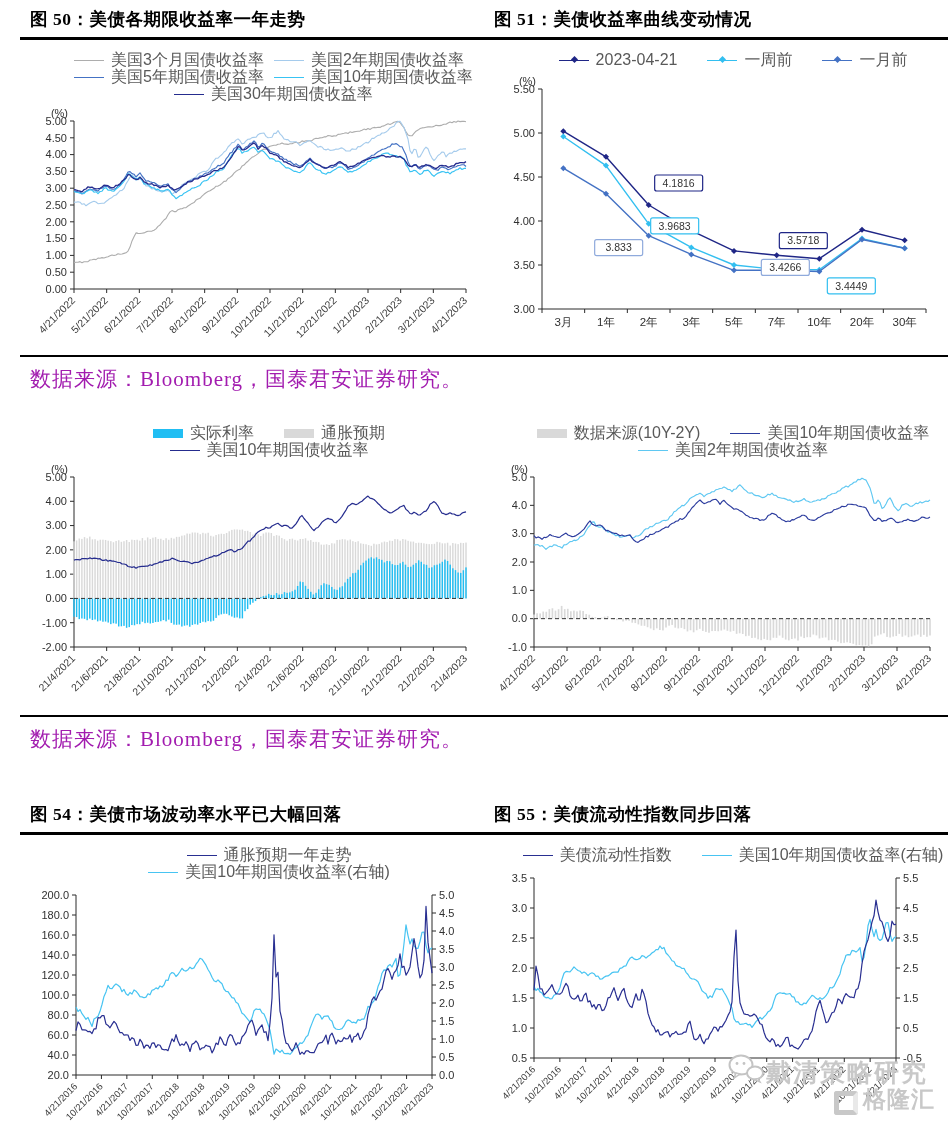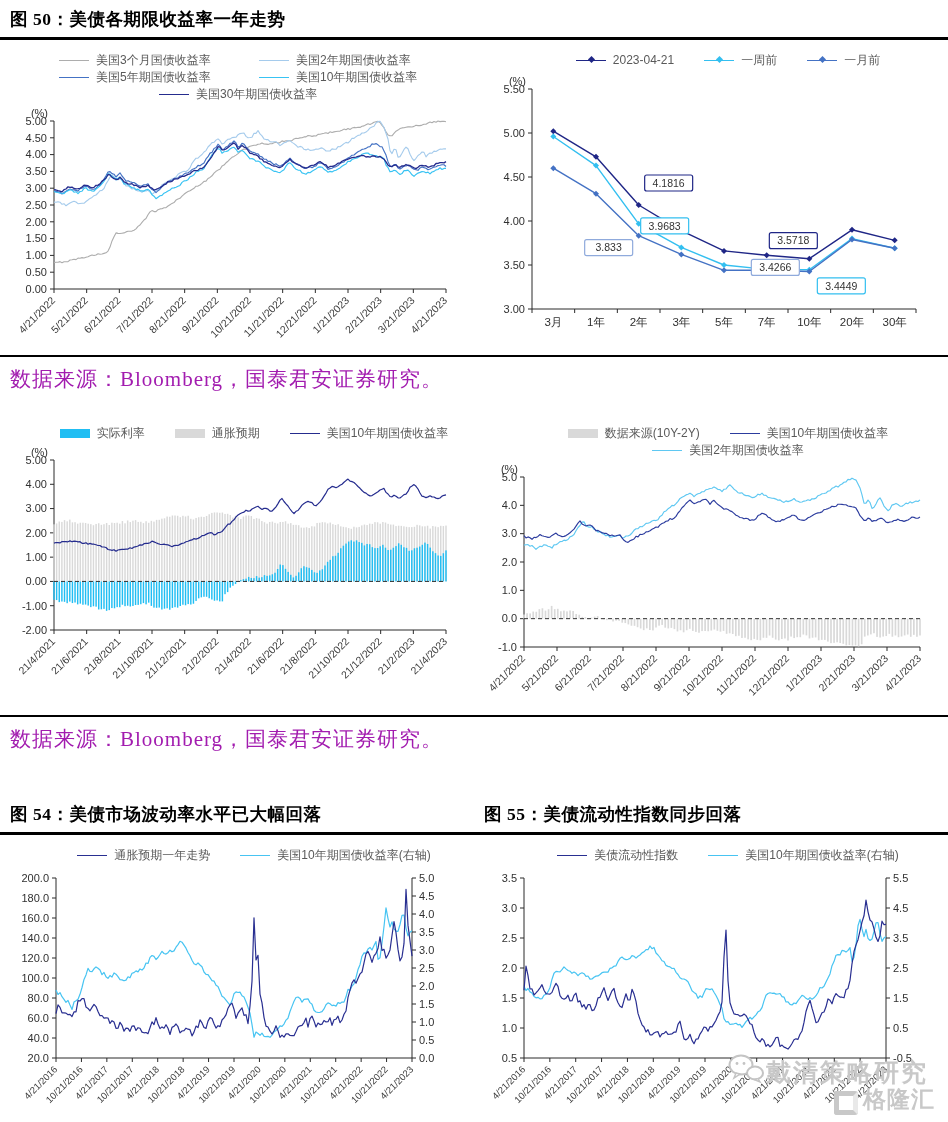--- a/index.html
+++ b/index.html
@@ -1,26 +1,26 @@
 <!DOCTYPE html>
 <html><head>
 <meta charset="utf-8">
 <style>
   html,body{margin:0;padding:0;background:#fff;}
   .page{width:948px;height:1122px;position:relative;background:#fff;overflow:hidden;
         font-family:"Liberation Sans",sans-serif;}
-  section{display:block;}
+  section{display:block;padding-left:20px;}
   .titlerow{display:flex;border-bottom:3px solid #000;}
   .fig-title{width:50%;box-sizing:border-box;padding:7px 8px 6px 10px;
              font-family:"Liberation Serif",serif;font-weight:700;font-size:17.5px;
              color:#000;letter-spacing:0.5px;}
   .chartsrow{display:flex;padding-top:10px;}
   .chart-cell{width:50%;box-sizing:border-box;padding:0 4px;}
   .legend{display:flex;flex-wrap:wrap;justify-content:center;column-gap:30px;row-gap:1px;
-          font-size:12px;color:#595959;margin:2px 0 3px 34px;}
+          font-size:16px;color:#595959;margin:2px 0 3px 34px;}
   .legend.two{column-gap:10px;}
   .legend.two .lg-item{width:190px;}
   .lg-item{display:flex;align-items:center;gap:7px;white-space:nowrap;line-height:16px;}
   .sw-line{width:30px;height:0;border-top:1.8px solid #000;position:relative;display:inline-block;flex:0 0 auto;}
   .sw-dot{position:absolute;left:13px;top:-3.4px;width:5px;height:5px;transform:rotate(45deg);}
   .sw-bar{width:30px;height:9px;display:inline-block;flex:0 0 auto;}
   .sep{border-top:2px solid #000;}
   .source{font-family:"Liberation Serif",serif;font-size:21px;color:#a21caf;padding:8px 0 4px 10px;letter-spacing:1px;}
   #sec1{margin-bottom:16px;}
   #sec2{margin-bottom:38px;}
@@ -33,20 +33,21 @@
   svg text{font-family:"Liberation Sans",sans-serif;}
 </style>
 </head>
 <body>
 
 <div class="page">
 
   <section id="sec1">
     <div class="titlerow">
       <div class="fig-title">图 50：美债各期限收益率一年走势</div>
+      <div class="fig-title">图 51：美债收益率曲线变动情况</div>
     </div>
     <div class="chartsrow">
       <div class="chart-cell"><div class="legend two">
             <div class="lg-item">
               <span class="sw-line" style="border-top-color: rgb(173, 173, 173);"></span>
               <span>美国3个月国债收益率</span>
             </div>
             <div class="lg-item">
               <span class="sw-line" style="border-top-color: rgb(165, 203, 236);"></span>
               <span>美国2年期国债收益率</span>

